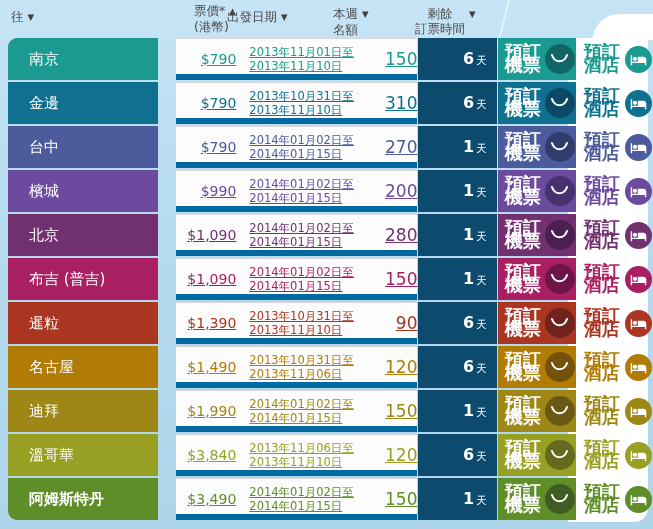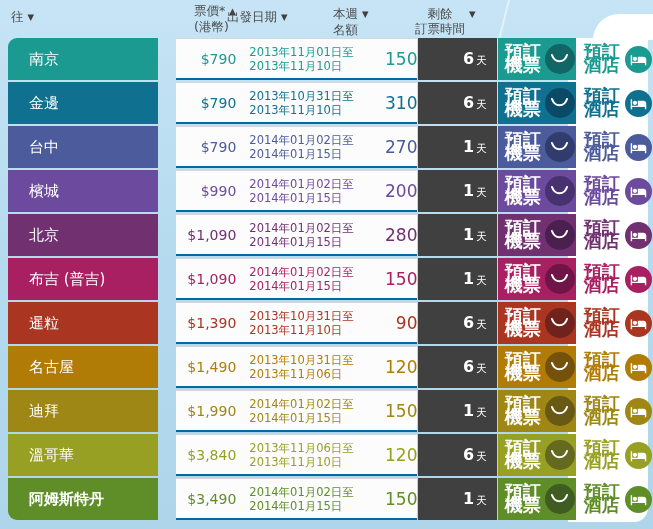--- a/index.html
+++ b/index.html
@@ -30,27 +30,27 @@
   .h-remaining-tri { position:absolute; left:465px; top:9px; }
 
   
   .table { position:absolute; left:0; top:38px; width:653px; }
   .row { display:flex; height:42px; margin-bottom:2px; margin-left:8px; align-items:stretch; }
   .cell { height:42px; }
   .dest { width:155px; margin-right:18px; background:var(--c); color:#fff;
     font-size:15px; line-height:42px; padding-left:21px; white-space:nowrap; overflow:hidden; }
   .row:first-child .dest { border-top-left-radius:9px; }
   .row:last-child .dest { border-bottom-left-radius:9px;font-weight:bold; }
-  .white { background:#fcfcfc; border-top:1px solid #d7d7d7; border-bottom:2px solid #0369a1;
-    color:var(--c); }
+  .white { background:#fcfcfc; border-top:1px solid #d7d7d7; border-bottom:6px solid #0369a1;
+    color:var(--c);text-decoration:underline; }
   .price { width:69px; font-size:14px; line-height:40px; text-align:right; padding-right:6px; }
   .dates { width:132px; font-size:11.5px; line-height:13.5px; padding:7px 0 0 7px; }
   .dates span { display:block; white-space:nowrap; }
   .quota { width:50px; font-size:17px; line-height:40px; text-align:right; }
-  .days { width:81px; margin-left:1px; background:#404040; color:#fff; text-align:right;
+  .days { width:81px; margin-left:1px; background:#0c4a6e; color:#fff; text-align:right;
     line-height:42px; padding-right:10px; white-space:nowrap; }
   .days-num { font-size:16px; font-weight:bold; }
   .days-unit { font-size:10.5px; margin-left:2px; }
   .flight-btn { width:81px; margin-left:1px; height:42px; background:var(--c); border:none;
     display:flex; align-items:center; cursor:pointer; padding:0 0 0 7px; }
   .btn-label { color:#fff; font-size:18px; font-weight:bold; line-height:13.5px;
     text-align:left; white-space:nowrap; }
   .smile-circle { width:30px; height:30px; border-radius:50%; margin-left:4px; flex:0 0 auto;
     background-color:var(--c);
     background-image:linear-gradient(rgba(0,0,20,0.34),rgba(0,0,20,0.34));

